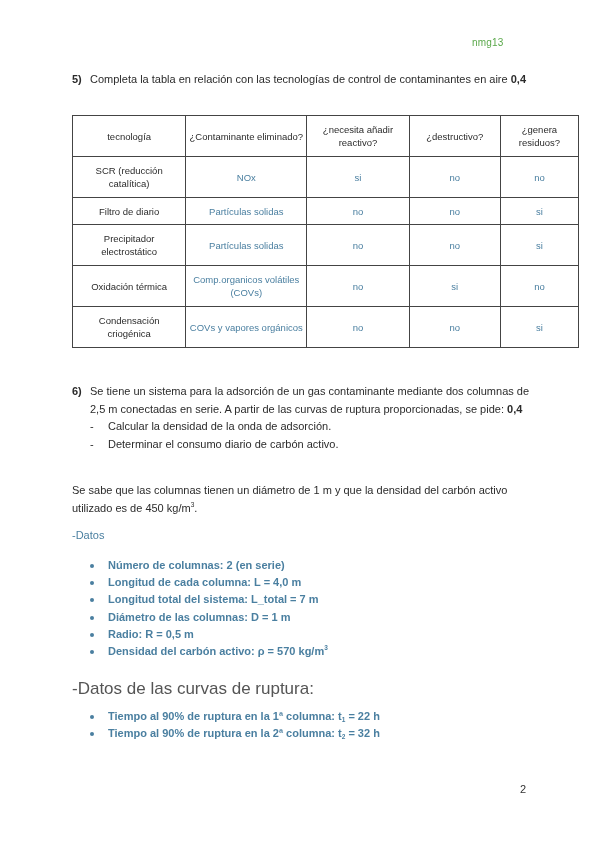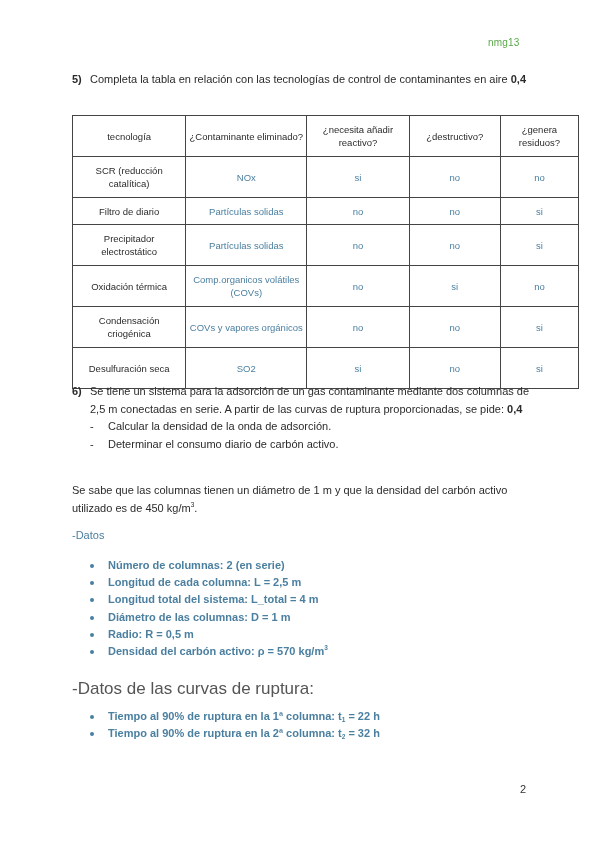--- a/index.html
+++ b/index.html
@@ -2,21 +2,21 @@
 <html><head>
   <meta charset="utf-8">
   <style>
     html, body { margin: 0; padding: 0; background: #ffffff; }
     body {
       width: 600px; height: 848px; position: relative; overflow: hidden;
       font-family: "Liberation Sans", "DejaVu Sans", sans-serif;
       color: #2b2b2b;
     }
     .header-tag {
-      position: absolute; left: 488px; top: 37px;
+      position: absolute; left: 472px; top: 37px;
       font-size: 10px; color: #5aa84a; letter-spacing: 0.2px;
     }
     .q {
       position: absolute; left: 72px; width: 460px;
       font-size: 11px; line-height: 17.5px;
     }
     .q .num { position: absolute; left: 0; top: 0; font-weight: bold; }
     .q .body { margin-left: 18px; }
     .q b { font-weight: bold; }
     #q5 { top: 71px; }
@@ -114,47 +114,40 @@
       <td class="ans">si</td>
       <td class="ans">no</td>
     </tr>
     <tr class="r2">
       <td class="tech-name">Condensación criogénica</td>
       <td class="ans">COVs y vapores orgánicos</td>
       <td class="ans">no</td>
       <td class="ans">no</td>
       <td class="ans">si</td>
     </tr>
-    <tr class="r2">
-      <td class="tech-name">Desulfuración seca</td>
-      <td class="ans">SO2</td>
-      <td class="ans">si</td>
-      <td class="ans">no</td>
-      <td class="ans">si</td>
-    </tr>
   </tbody>
 </table>
 
 <div class="q" id="q6">
   <span class="num">6)</span>
   <div class="body"><span>Se tiene un sistema para la adsorción de un gas contaminante mediante dos columnas de 2,5 m conectadas en serie. A partir de las curvas de ruptura proporcionadas, se pide: </span><b>0,4</b></div>
   <ul class="dash-list">
     <li>Calcular la densidad de la onda de adsorción.</li>
     <li>Determinar el consumo diario de carbón activo.</li>
   </ul>
 </div>
 
 <div class="para" style="top:482px"><span>Se sabe que las columnas tienen un diámetro de 1 m y que la densidad del carbón activo utilizado es de 450 kg/m</span><sup>3</sup><span>.</span></div>
 
 <div class="blue-label" style="top:529px">-Datos</div>
 
 <ul class="bullets" id="datos-list">
   <li>Número de columnas: 2 (en serie)</li>
-  <li>Longitud de cada columna: L = 2,5 m</li>
-  <li>Longitud total del sistema: L_total = 4 m</li>
+  <li>Longitud de cada columna: L = 4,0 m</li>
+  <li>Longitud total del sistema: L_total = 7 m</li>
   <li>Diámetro de las columnas: D = 1 m</li>
   <li>Radio: R = 0,5 m</li>
   <li><span>Densidad del carbón activo: ρ = 570 kg/m</span><sup>3</sup></li>
 </ul>
 
 <div class="gray-label" style="top:679px">-Datos de las curvas de ruptura:</div>
 
 <ul class="bullets" id="ruptura-list">
   <li><span>Tiempo al 90% de ruptura en la 1ª columna: t</span><sub>1</sub><span> = 22 h</span></li>
   <li><span>Tiempo al 90% de ruptura en la 2ª columna: t</span><sub>2</sub><span> = 32 h</span></li>

